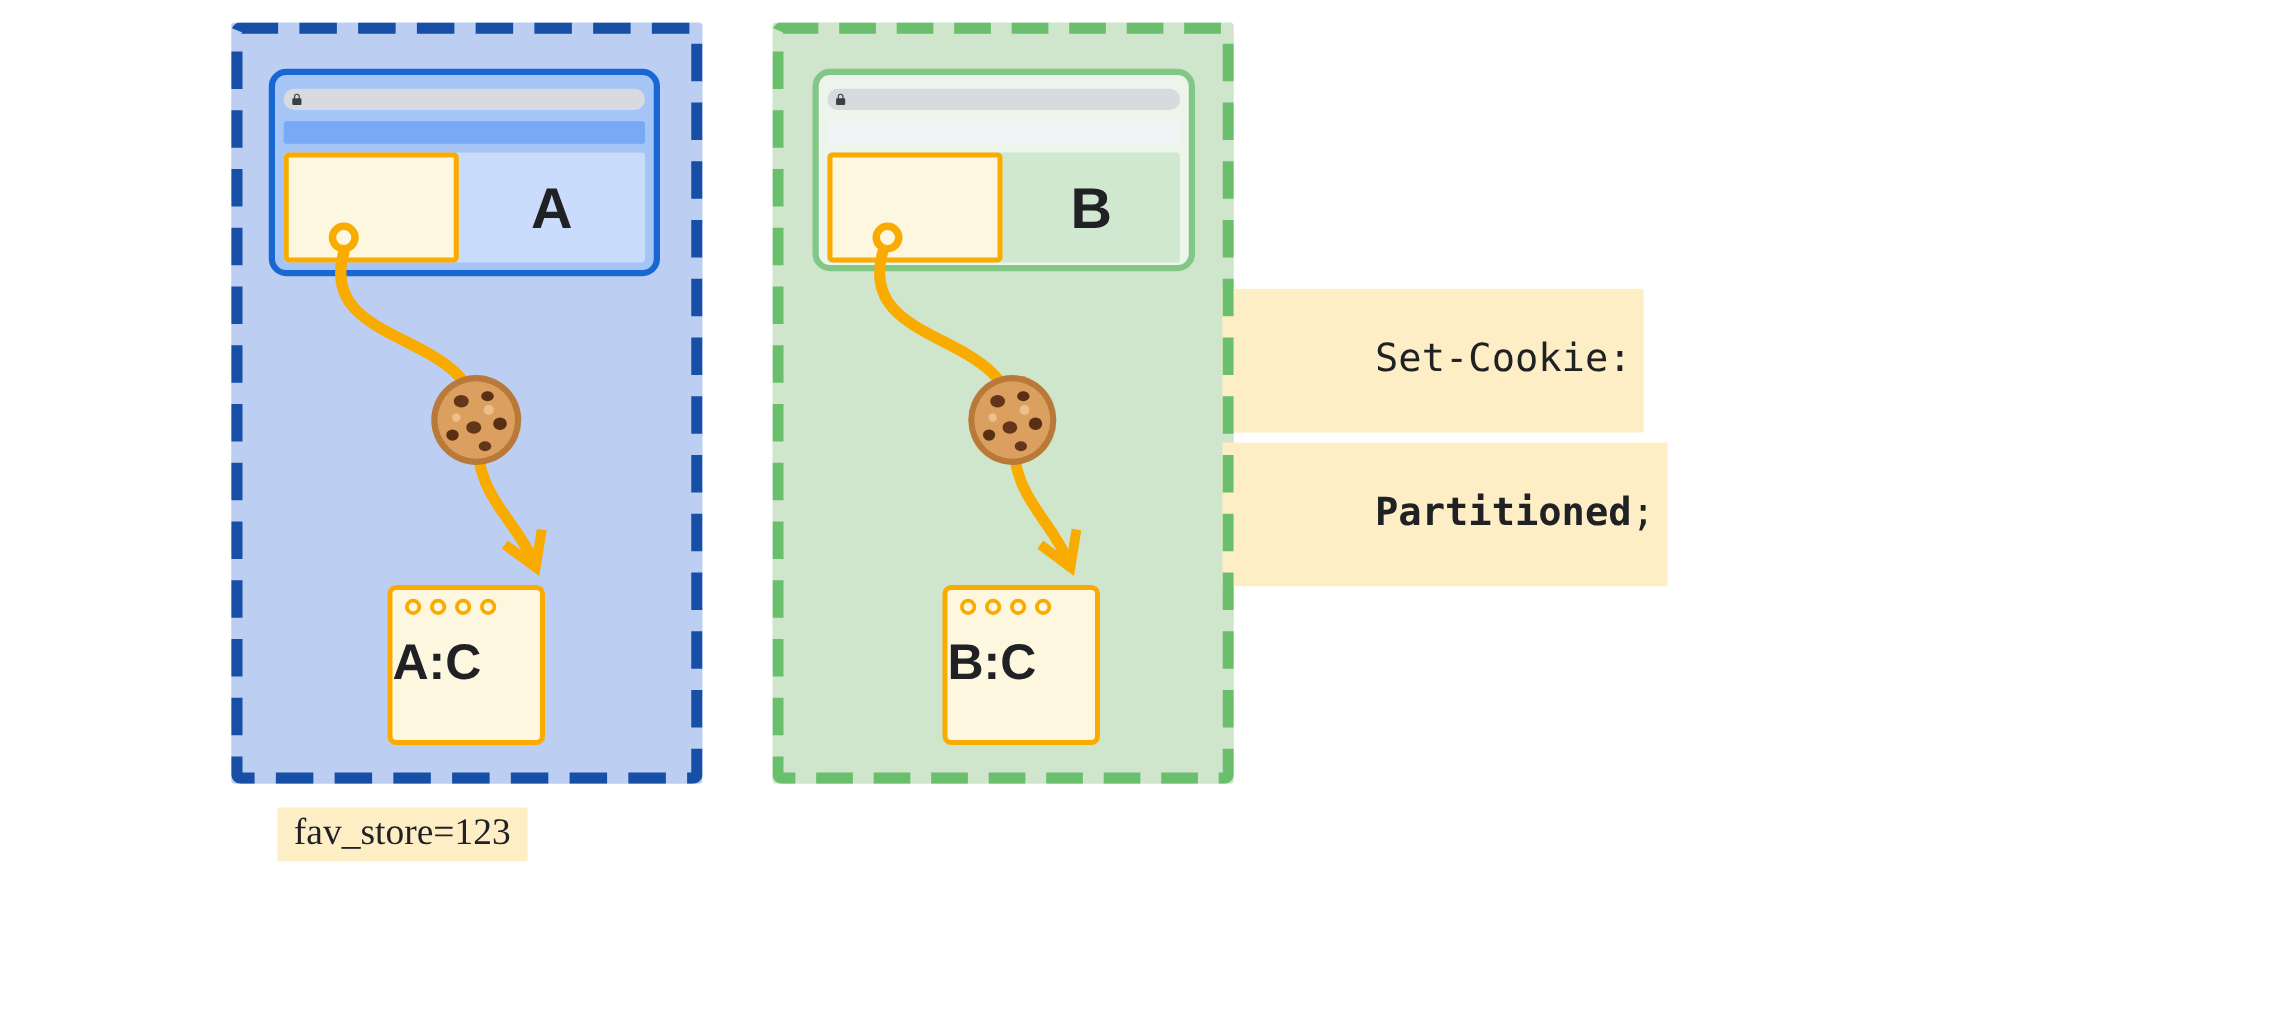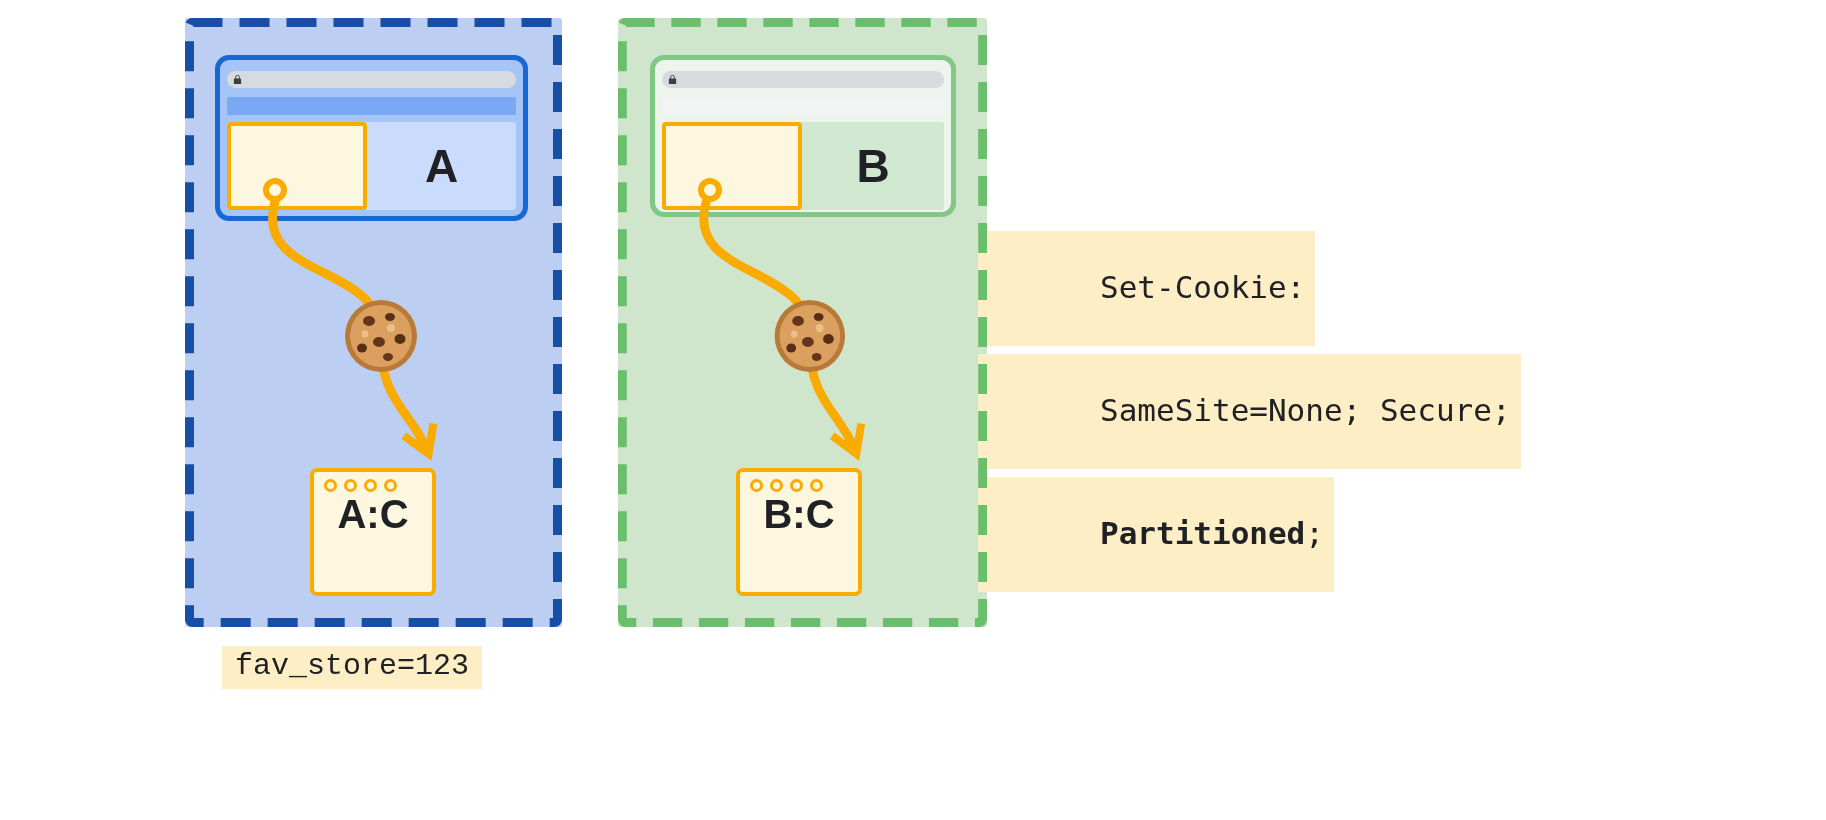--- a/index.html
+++ b/index.html
@@ -34,26 +34,26 @@
   .addr-pill{flex:1;height:17px;border-radius:9px;background:var(--addr-pill);display:flex;align-items:center;padding-left:5px}
   .lock-icon{width:11px;height:11px;display:block}
   .nav-bar{height:18px;margin-top:6px;border-radius:2px;background:var(--w-nav)}
   .win-content{margin-top:7px;display:flex;height:88px;background:var(--w-content);border-radius:3px}
   .iframe-box{width:140px;height:88px;flex:none;border:4px solid var(--orange);border-radius:4px;background:var(--cream);position:relative}
   .ring{position:absolute;left:32px;bottom:4px;width:24px;height:24px;border:6px solid var(--orange);border-radius:50%;background:var(--cream)}
   .site-label{flex:1;display:flex;align-items:center;justify-content:center;font-weight:bold;font-size:46px;color:var(--text)}
 
   .jar-window{position:absolute;left:125px;top:450px;width:126px;height:128px;z-index:1;
     border:4px solid var(--orange);border-radius:7px;background:var(--cream);padding-top:7px}
-  .partition-b .jar-window{left:118px}
+  .partition-b .jar-window{left:136px}
   .jar-dots{display:flex;gap:7px;padding-left:10px}
   .jar-dots i{width:13px;height:13px;border:3.5px solid var(--orange);border-radius:50%;background:var(--cream);display:block}
-  .jar-label{text-align:center;font-weight:bold;font-size:40px;color:var(--text)}
+  .jar-label{text-align:left;margin-top:16px;font-weight:bold;font-size:40px;color:var(--text)}
 
-  .cookie-value{position:absolute;top:646px;font-family:Liberation Mono, monospace;font-size:30px;
+  .cookie-value{position:absolute;top:646px;font-family:Liberation Serif, serif;font-size:30px;
     background:var(--highlight);padding:3px 13px 6px;white-space:pre}
   .value-a{left:222px}
   .value-b{left:655px}
 
   .code-block{position:absolute;left:978px;top:231px;display:flex;flex-direction:column;align-items:flex-start;gap:8px;
     font-family:"DejaVu Sans Mono",monospace;font-size:31px;color:var(--text)}
   .code-line{background:var(--highlight);padding:2px 10px 5px;white-space:pre}
   .code-line em{font-style:italic}
   .code-line strong{font-weight:bold}
 </style>
@@ -166,20 +166,17 @@
     </div>
   </section>
 
   <div class="cookie-value value-a">fav_store=123</div>
 
   <div class="code-block">
     <div class="code-line">
       <span>Set-Cookie:</span>
     </div>
     <div class="code-line">
-      <span>SameSite=None; Secure;</span>
-    </div>
-    <div class="code-line">
       <strong>Partitioned</strong><span>;</span>
     </div>
   </div>
 
 </div>
 
 </body></html>

